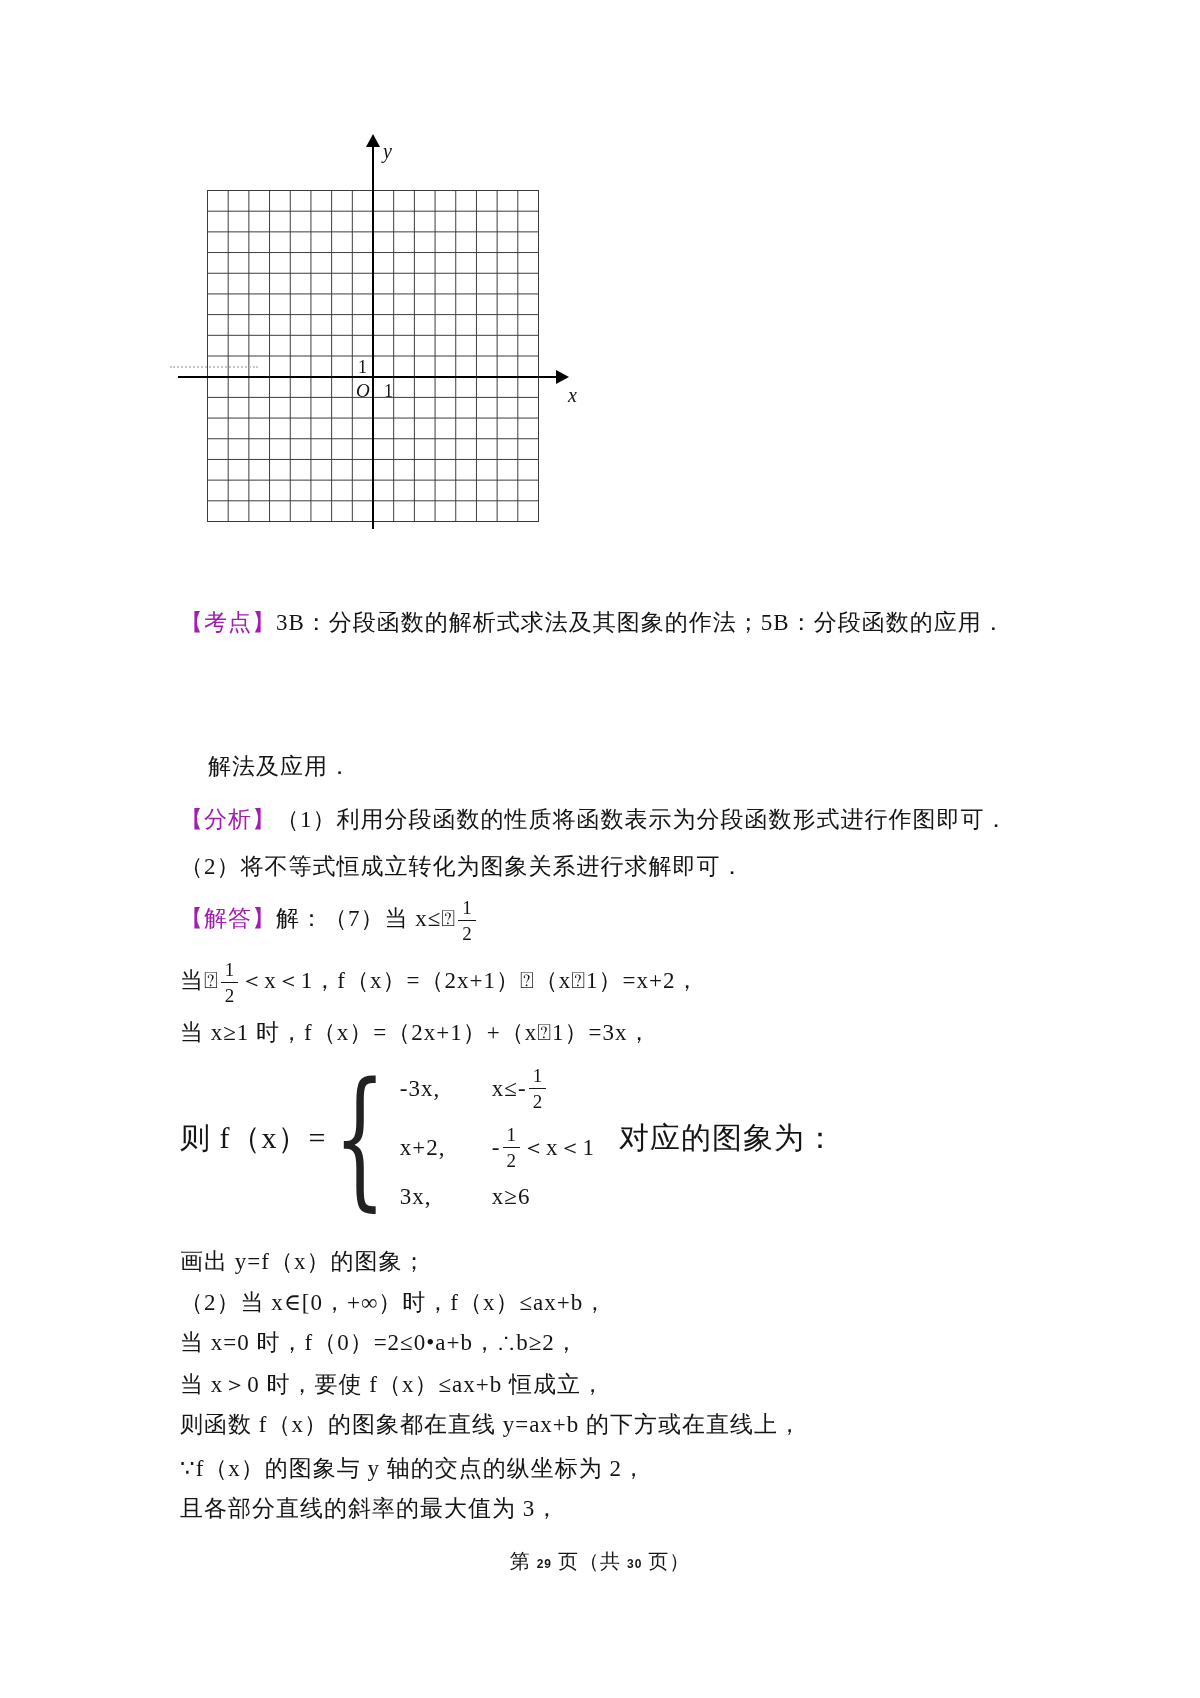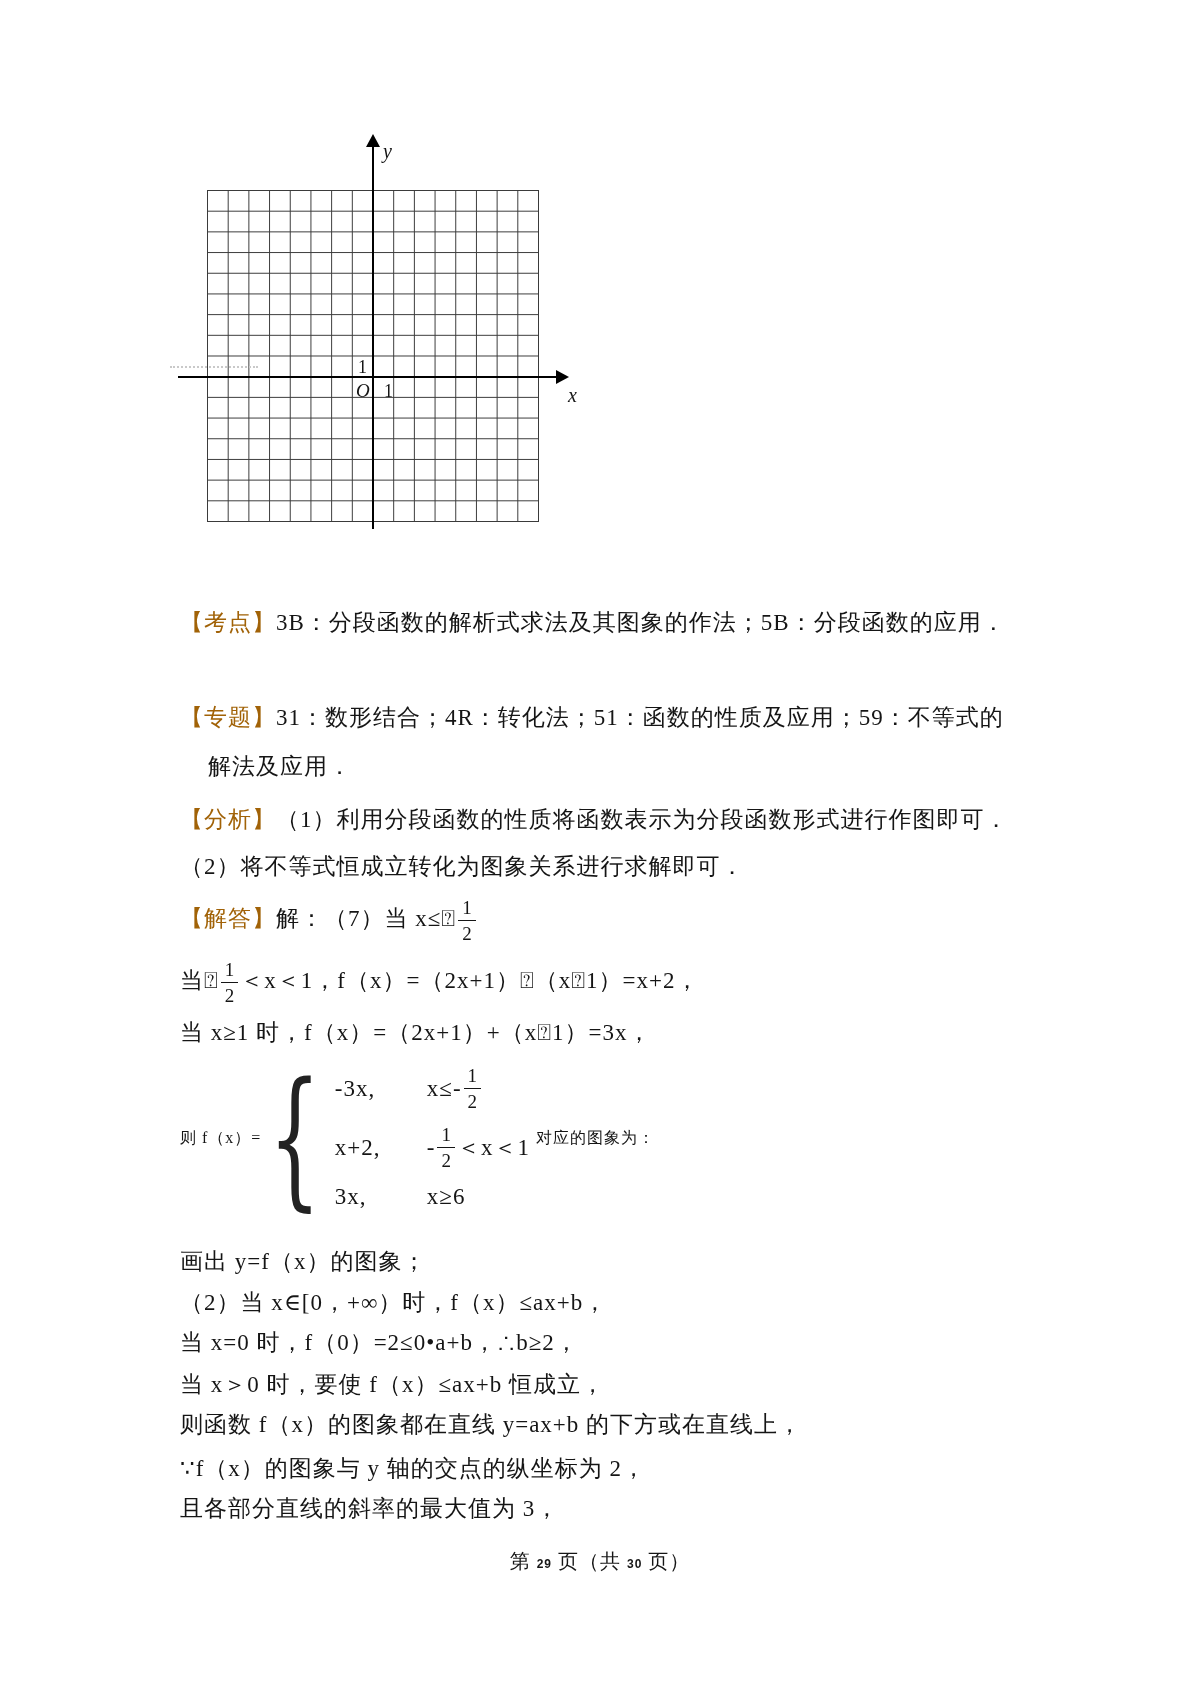--- a/index.html
+++ b/index.html
@@ -7,39 +7,39 @@
   .page {
     position:relative; width:1200px; height:1698px; background:#fff;
     font-family:"Liberation Serif","DejaVu Serif",serif; color:#151515; overflow:hidden;
   }
 
   
   .line {
     position:absolute; left:180px; font-size:23px; line-height:30px;
     letter-spacing:1px; white-space:nowrap;
   }
-  .blue { color:#a16207; }
+  .blue { color:#a21caf; }
   .indent { left:208px; }
 
   
   .frac {
     display:inline-block; text-align:center; vertical-align:middle;
     font-size:19px; line-height:1; margin:0 2px; letter-spacing:0;
   }
   .frac .num { display:block; padding:0 4px 3px; }
   .frac .den { display:block; border-top:1.5px solid #151515; padding:3px 4px 0; }
 
   
   .pw { position:absolute; left:180px; top:1058px; display:flex; align-items:center; }
-  .pw-intro, .pw-suffix { font-size:16px; letter-spacing:1px; white-space:nowrap; }
+  .pw-intro, .pw-suffix { font-size:30px; letter-spacing:1px; white-space:nowrap; }
   .brace {
     font-size:150px; line-height:160px; font-family:"DejaVu Serif",serif;
     transform:scaleX(0.55); margin:0 -8px 0 -14px; color:#222; font-weight:400;
   }
-  .pw-rows { display:flex; flex-direction:column; gap:14px; margin-right:6px; }
+  .pw-rows { display:flex; flex-direction:column; gap:14px; margin-right:24px; }
   .pw-row { display:flex; align-items:center; font-size:23px; letter-spacing:1px; white-space:nowrap; }
   .pw-expr { display:inline-block; width:92px; }
 
   
   .graph { position:absolute; left:170px; top:133px; width:420px; height:400px; }
   .grid {
     position:absolute; left:37px; top:57px; width:332px; height:332px;
     background-image:
       linear-gradient(to right, #3a3a3a 1px, transparent 1px),
       linear-gradient(to bottom, #3a3a3a 1px, transparent 1px);
@@ -86,23 +86,20 @@
     <span class="glab xlab">x</span>
     <span class="glab olab">O</span>
     <span class="glab ytick">1</span>
     <span class="glab xtick">1</span>
   </div>
 
   <div class="line" style="top:608px">
     <span class="blue">【考点】</span><span>3B：分段函数的解析式求法及其图象的作法；5B：分段函数的应用．</span>
   </div>
 
-  <div class="line" style="top:703px">
-    <span class="blue">【专题】</span><span>31：数形结合；4R：转化法；51：函数的性质及应用；59：不等式的</span>
-  </div>
   <div class="line indent" style="top:752px">
     <span>解法及应用．</span>
   </div>
 
   <div class="line" style="top:805px">
     <span class="blue">【分析】</span><span>（1）利用分段函数的性质将函数表示为分段函数形式进行作图即可．</span>
   </div>
   <div class="line" style="top:852px">
     <span>（2）将不等式恒成立转化为图象关系进行求解即可．</span>
   </div>

